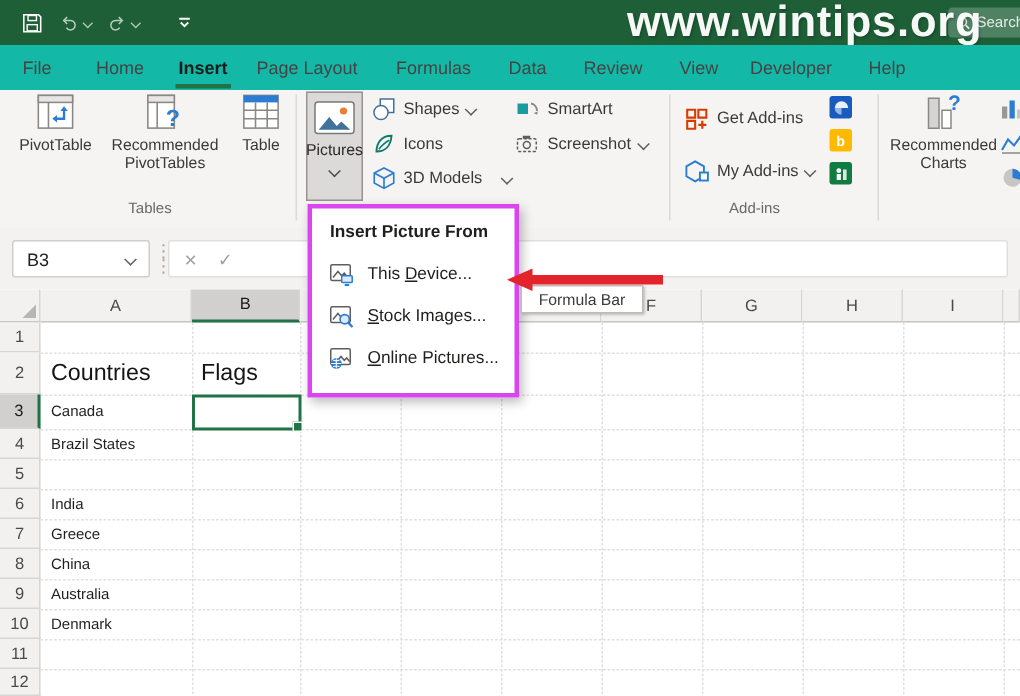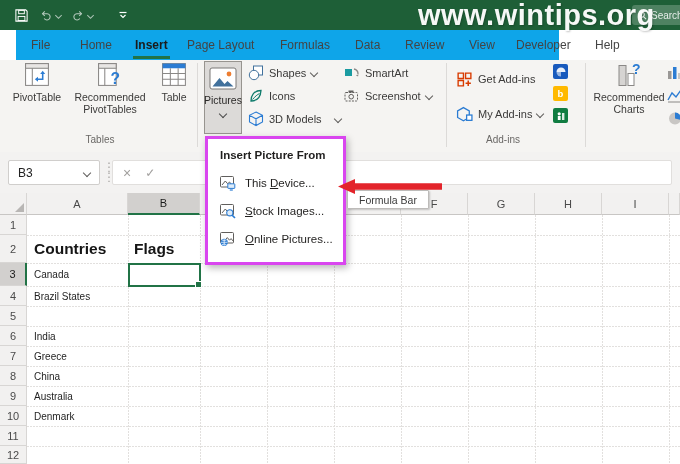--- a/index.html
+++ b/index.html
@@ -13,21 +13,21 @@
   .qat{position:absolute;left:14px;top:0;height:30px;display:flex;align-items:center;gap:10px;color:rgba(255,255,255,.92);}
   .qat .dim{opacity:.68;}
   .qat .pair{display:flex;align-items:center;gap:3px;}
   .chev{display:inline-block;width:5px;height:5px;border-right:1.3px solid currentColor;border-bottom:1.3px solid currentColor;transform:rotate(45deg);}
   .chev.sm{width:4px;height:4px;}
   .doc-title{position:absolute;left:300px;top:0;height:30px;display:flex;align-items:center;color:#fff;font-size:11.5px;letter-spacing:.2px;}
   .search-pill{position:absolute;left:632px;top:5px;width:60px;height:20px;background:rgba(255,255,255,.22);border-radius:3px;display:flex;align-items:center;gap:4px;padding-left:6px;color:rgba(255,255,255,.85);font-size:10px;overflow:hidden;}
   .watermark{position:absolute;left:418px;top:-2px;width:262px;height:34px;line-height:34px;color:rgba(255,255,255,.96);font-size:29px;font-weight:600;letter-spacing:.5px;text-shadow:1px 1px 2px rgba(0,0,0,.22);white-space:nowrap;}
 
   
-  .menubar{position:absolute;left:16px;top:30px;width:543px;height:30px;background:#0ea5e9;}
+  .menubar{position:absolute;left:0;top:30px;width:680px;height:30px;background:#14b8a6;}
   .tab{position:absolute;top:0;height:30px;display:flex;align-items:center;font-size:12px;color:#444;cursor:default;}
   .tab.active{color:#1b1b1b;font-weight:bold;}
   .tab-underline{position:absolute;top:26px;height:3px;background:#217346;}
 
   
   .ribbon{position:absolute;left:0;top:60px;width:680px;height:92px;background:#F5F4F2;border-bottom:1px solid #DEDCDA;}
   .sep{position:absolute;top:3px;width:1px;height:84px;background:#DCDAD8;}
   .grp-label{position:absolute;top:74px;font-size:10px;color:#6a6866;text-align:center;}
   .bigbtn{position:absolute;top:1px;display:flex;flex-direction:column;align-items:center;cursor:default;}
   .bigbtn .lbl{font-size:10.5px;color:#3b3a39;line-height:12px;text-align:center;margin-top:3px;}
@@ -50,21 +50,21 @@
   .ch{box-sizing:border-box;height:22px;background:#F2F1F0;border-right:1px solid #D8D6D4;border-bottom:1px solid #C8C6C4;font-size:11px;color:#4a4a4a;display:flex;align-items:center;justify-content:center;}
   .ch.sel{background:#D2D0CE;border-bottom:2px solid #217346;color:#1b1b1b;}
   .corner{position:relative;}
   .corner .tri{position:absolute;right:2px;bottom:2px;width:0;height:0;border-left:9px solid transparent;border-bottom:9px solid #B8B6B4;}
   .rowband{position:absolute;left:0;top:22px;width:680px;}
   .srow{display:flex;width:680px;}
   .rn{box-sizing:border-box;width:27px;background:#F2F1F0;border-right:1px solid #D8D6D4;border-bottom:1px solid #D8D6D4;font-size:11px;color:#4a4a4a;display:flex;align-items:center;justify-content:center;}
   .rn.sel{background:#D2D0CE;border-right:2px solid #217346;color:#1b1b1b;}
   .cA{box-sizing:border-box;width:101px;padding-left:7px;display:flex;align-items:center;font-size:10px;color:#1f1f1f;white-space:nowrap;}
   .cB{box-sizing:border-box;width:72px;padding-left:6px;display:flex;align-items:center;font-size:12.5px;color:#1f1f1f;white-space:nowrap;}
-  .hdr2 .cA,.hdr2 .cB{font-size:15.5px;font-weight:bold;color:#151515;}
+  .hdr2 .cA,.hdr2 .cB{font-size:15.5px;font-weight:normal;color:#151515;}
   .vl{position:absolute;top:22px;bottom:0;width:1px;background-image:linear-gradient(#E2E0DE 55%,transparent 45%);background-size:1px 3px;}
   .hl{position:absolute;left:27px;right:0;height:1px;background-image:linear-gradient(90deg,#E2E0DE 55%,transparent 45%);background-size:3px 1px;}
   .selbox{position:absolute;left:128px;top:70px;width:73px;height:24px;border:2px solid #217346;box-sizing:border-box;background:#fff;}
   .fillhandle{position:absolute;right:-3px;bottom:-3px;width:5px;height:5px;background:#217346;border:1px solid #fff;}
 
   
   .menu{position:absolute;left:205px;top:136px;width:135px;background:#FFFFFF;border:3px solid #d946ef;box-shadow:2px 3px 7px rgba(0,0,0,.28);padding:8px 0 9px 0;z-index:50;}
   .menu-hdr{font-size:11.5px;font-weight:bold;color:#201F1E;padding:2px 12px 8px 12px;}
   .mitem{display:flex;align-items:center;gap:9px;height:28px;padding-left:12px;font-size:11.5px;color:#201F1E;cursor:default;}
   .mitem .key{text-decoration:underline;}

